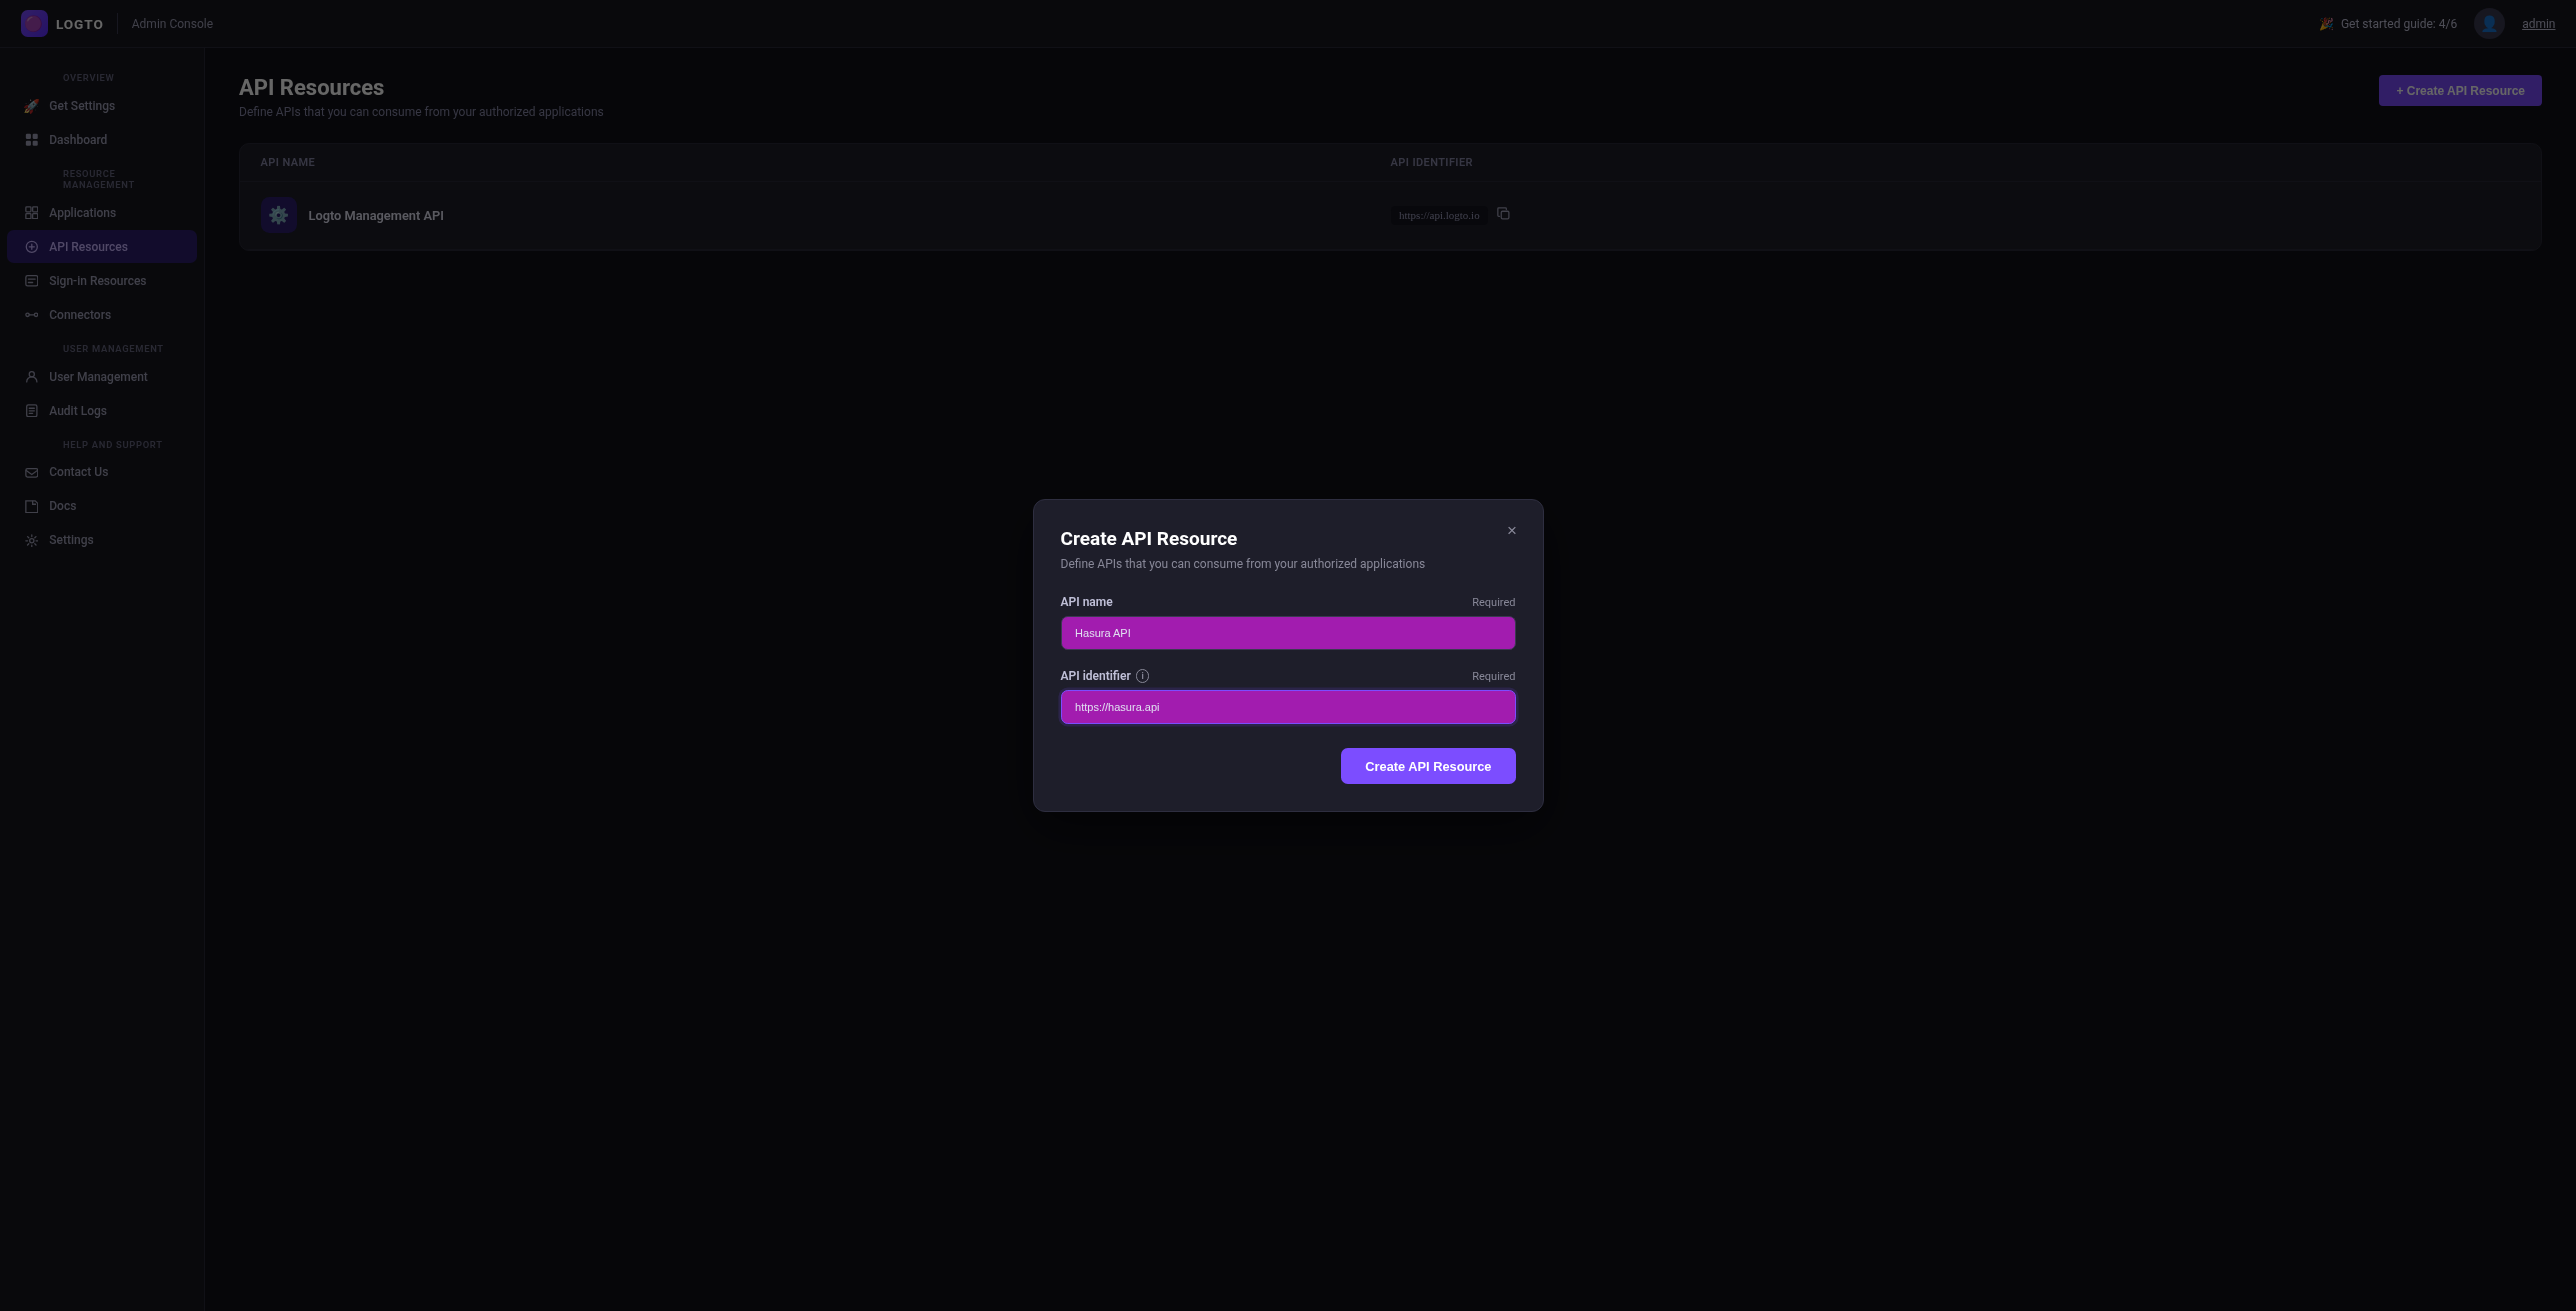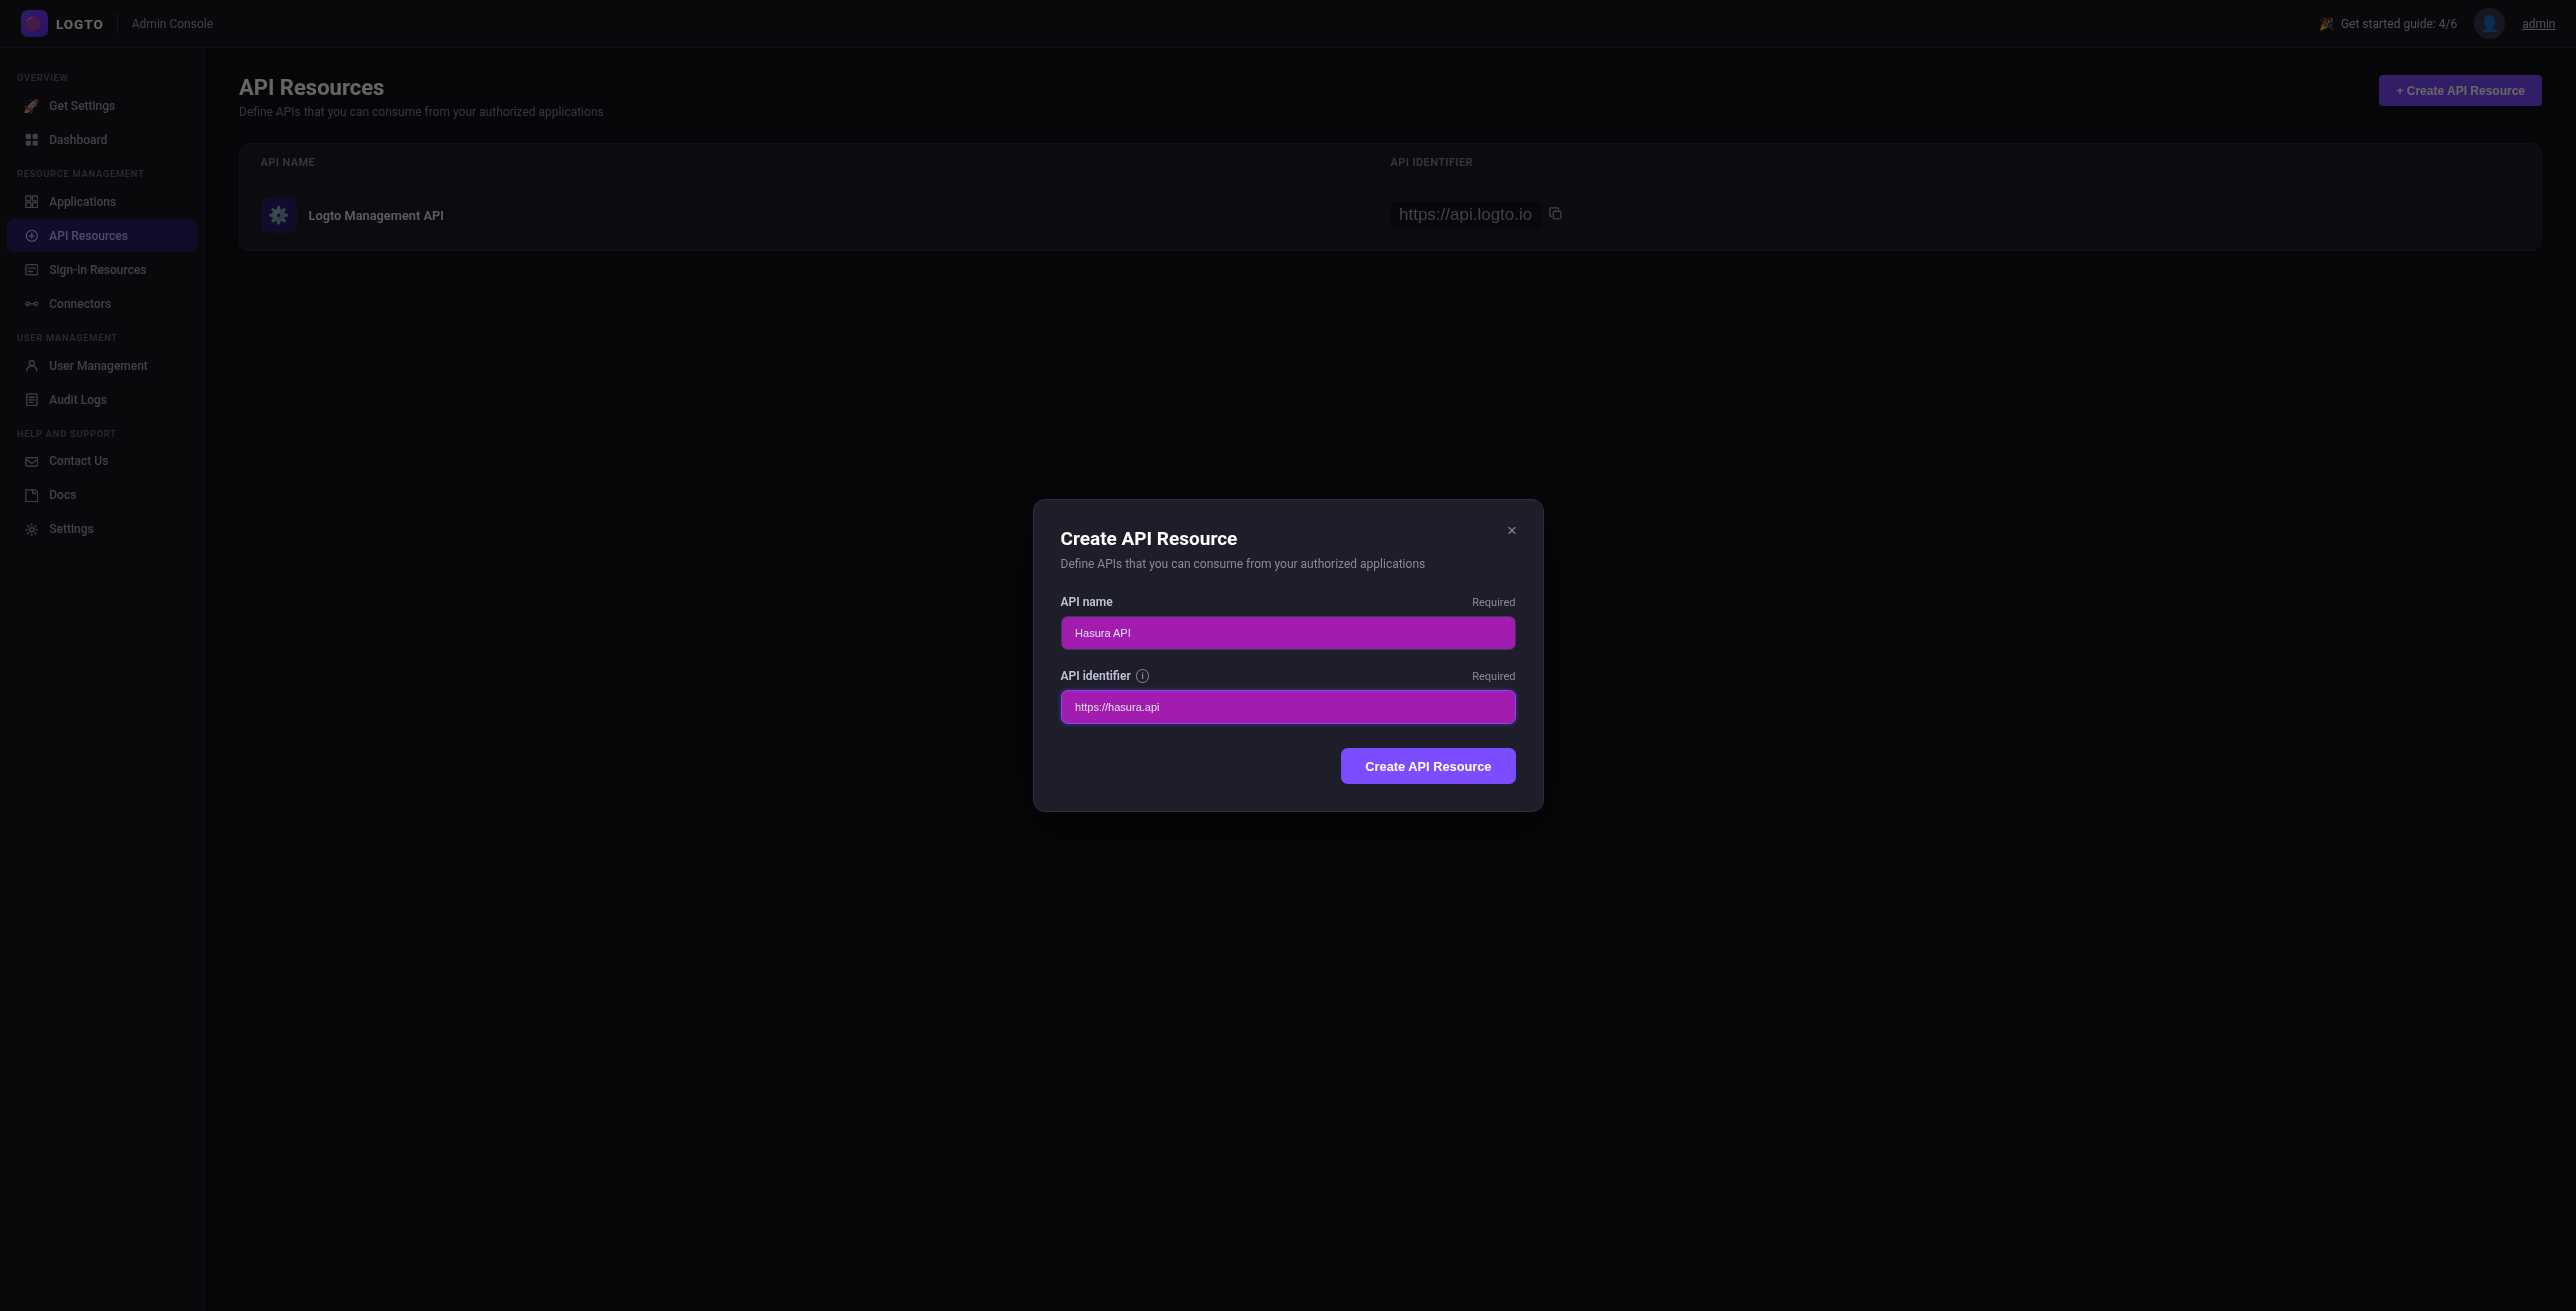--- a/index.html
+++ b/index.html
@@ -100,20 +100,21 @@
       overflow-y: auto;
       flex-shrink: 0;
     }
     .sidebar-section-label {
       font-size: 9.4px;
       color: #666680;
       text-transform: uppercase;
       letter-spacing: 0.7px;
       padding: 10.2px 17px 5.1px;
       font-weight: 600;
+      margin-left: 46px;
     }
     .sidebar-item {
       display: flex;
       align-items: center;
       gap: 10.2px;
       padding: 8.5px 17px;
       cursor: pointer;
       border-radius: 6.8px;
       margin: 1.7px 6.8px;
       color: #a0a0b8;
@@ -220,22 +221,22 @@
       font-size: 12.8px;
       font-weight: 600;
       color: #e0e0f0;
     }
     .api-identifier-cell {
       display: flex;
       align-items: center;
       gap: 8.5px;
     }
     .api-identifier-text {
-      font-family: Liberation Sans, sans-serif;
-      font-size: 17px;
+      font-family: Liberation Serif, serif;
+      font-size: 11px;
       color: #a0a0c0;
       background: #14141e;
       padding: 3.4px 8.5px;
       border-radius: 4.3px;
     }
     .copy-icon {
       font-size: 12px;
       color: #666680;
       cursor: pointer;
     }

